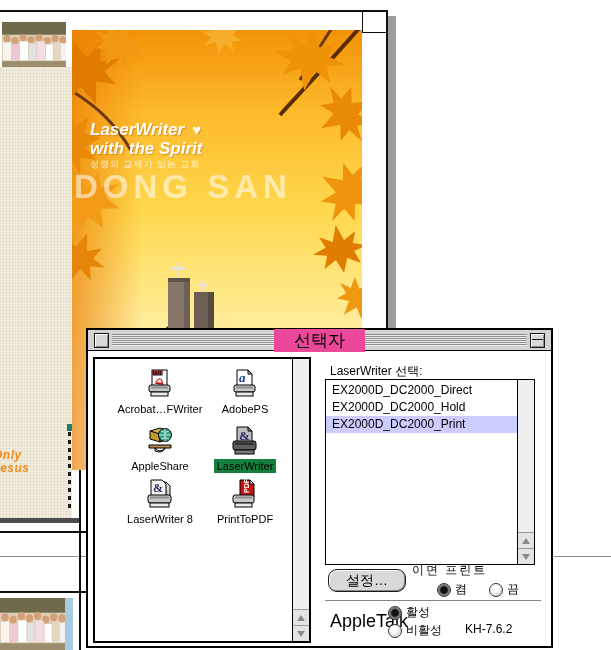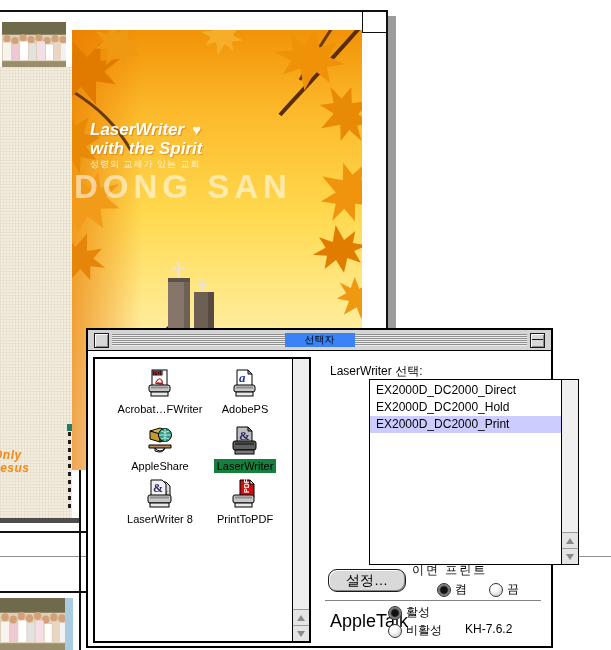--- a/index.html
+++ b/index.html
@@ -39,42 +39,42 @@
   .subtitle{left:90px;top:158px;color:#fff7df;font-size:9px;letter-spacing:1px;opacity:.95;}
   .masthead{left:74px;top:168px;width:288px;color:rgba(255,255,255,.55);
     font-size:33px;font-weight:bold;letter-spacing:5px;white-space:nowrap;}
 
   
   .window{left:86px;top:328px;width:463px;height:316px;border:2px solid #000;background:#fff;}
   .titlebar{position:relative;height:20px;background:#d4d4d4;border-bottom:1px solid #000;}
   .stripes{position:absolute;left:24px;right:24px;top:4px;height:12px;
     background:repeating-linear-gradient(to bottom,#8f8f8f 0 1px,#ececec 1px 2px);}
   .title-text{position:absolute;left:0;right:0;top:0;height:20px;display:flex;align-items:center;justify-content:center;z-index:2;pointer-events:none;}
-  .title-text span{background:#3b82f6;padding:0 20px;font-size:10px;color:#000;}
+  .title-text span{background:#ec4899;padding:0 20px;font-size:17px;color:#000;}
   .wbox{position:absolute;top:3px;width:13px;height:13px;background:#d8d8d8;border:1px solid #1a1a1a;
     box-shadow:inset 1px 1px 0 #fff,inset -1px -1px 0 #8a8a8a;z-index:3;}
   .closebox{left:6px;}
   .collapsebox{right:6px;}
   .collapsebox::after{content:"";position:absolute;left:1px;right:1px;top:5px;height:1px;background:#1a1a1a;}
   .content{position:relative;height:293px;background:#fff;}
 
   .icon-panel{left:5px;top:6px;width:214px;height:282px;border:2px solid #000;background:#fff;}
   .panel-scroll{position:absolute;right:0;top:0;bottom:0;width:16px;border-left:1px solid #000;background:#efefef;}
   .scroll-arrows{position:absolute;left:0;right:0;bottom:0;}
   .sbtn{height:15px;border-top:1px solid #9a9a9a;background:#e4e4e4;display:flex;align-items:center;justify-content:center;}
   .tri-up{width:0;height:0;border-left:4px solid transparent;border-right:4px solid transparent;border-bottom:6px solid #8a8a8a;}
   .tri-down{width:0;height:0;border-left:4px solid transparent;border-right:4px solid transparent;border-top:6px solid #8a8a8a;}
 
   .icon-cell{position:absolute;width:110px;display:flex;flex-direction:column;align-items:center;}
   .icon-cell svg{display:block;}
   .icon-label{margin-top:2px;font-size:11px;color:#000;padding:0 3px;line-height:14px;white-space:nowrap;}
   .icon-label.selected{background:#15803d;}
 
   .list-label{left:242px;top:12px;font-size:12px;color:#000;}
-  .printer-list{left:237px;top:28px;width:208px;height:184px;border:1px solid #000;background:#fff;margin-left:44px;}
+  .printer-list{left:237px;top:28px;width:208px;height:184px;border:1px solid #000;background:#fff;}
   .list-rows{position:absolute;left:0;top:2px;right:16px;}
   .list-row{height:17px;line-height:17px;font-size:12px;padding-left:6px;white-space:nowrap;color:#000;}
   .list-row.selected{background:#ccccff;}
   .list-scroll{position:absolute;right:0;top:0;bottom:0;width:16px;border-left:1px solid #000;background:#efefef;}
 
   .setup-btn{left:240px;top:218px;width:76px;height:21px;border:1px solid #1a1a1a;border-radius:9px;
     background:#d9d9d9;box-shadow:inset 1px 1px 0 #fff,inset -1px -1px 0 #878787;
     font-size:14px;color:#000;display:flex;align-items:center;justify-content:center;
     font-family:"Liberation Sans",sans-serif;}
   .bgprint-label{left:324px;top:211px;font-size:12px;letter-spacing:2px;color:#000;}

